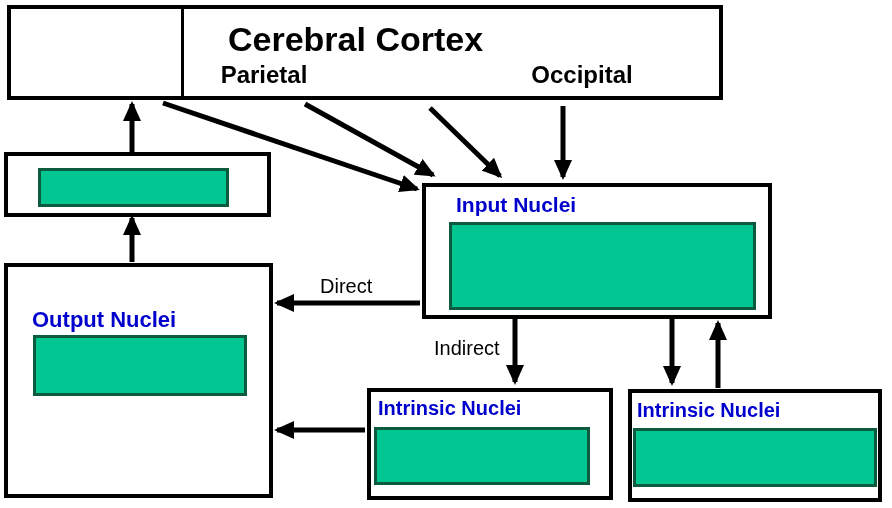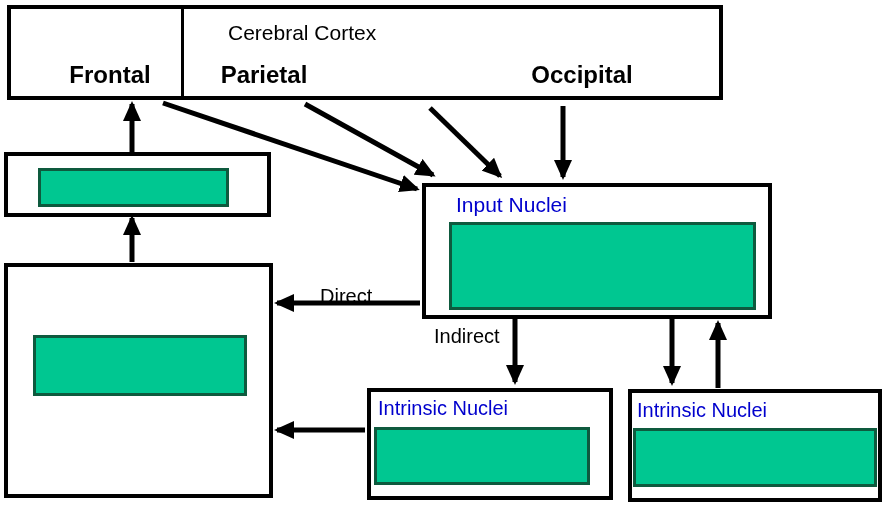--- a/index.html
+++ b/index.html
@@ -19,21 +19,21 @@
   }
   .bar {
     position: absolute;
     box-sizing: border-box;
     background: #00c791;
     border: 3px solid #0e5a3e;
   }
   .blue-label {
     position: absolute;
     color: #0000cd;
-    font-weight: normal;
+    font-weight: bold;
     white-space: nowrap;
     line-height: 1;
   }
   .black-label {
     position: absolute;
     color: #000000;
     white-space: nowrap;
     line-height: 1;
     font-size: 20px;
   }
@@ -44,22 +44,22 @@
     font-size: 24px;
     font-weight: bold;
     color: #000000;
     white-space: nowrap;
     line-height: 1;
   }
   #cortex-title {
     position: absolute;
     left: 228px;
     top: 22px;
-    font-size: 21px;
-    font-weight: normal;
+    font-size: 34px;
+    font-weight: bold;
     color: #000000;
     white-space: nowrap;
     line-height: 1;
   }
   #cortex-divider {
     position: absolute;
     left: 181px;
     top: 5px;
     width: 3px;
     height: 95px;
@@ -76,49 +76,49 @@
   #relay-bar           { left: 38px;  top: 168px; width: 191px; height: 39px; }
   #output-bar          { left: 33px;  top: 335px; width: 214px; height: 61px; }
   #input-bar           { left: 449px; top: 222px; width: 307px; height: 88px; }
   #intrinsic-left-bar  { left: 374px; top: 427px; width: 216px; height: 58px; }
   #intrinsic-right-bar { left: 633px; top: 428px; width: 244px; height: 59px; }
   
   #input-label  { left: 456px; top: 194px; font-size: 21px; }
   #output-label { left: 32px;  top: 309px; font-size: 22px; }
   #intrinsic-left-label  { left: 378px; top: 398px; font-size: 20px; }
   #intrinsic-right-label { left: 637px; top: 400px; font-size: 20px; }
-  #direct-label   { left: 320px; top: 286px; }
-  #indirect-label { left: 434px; top: 326px; }
+  #direct-label   { left: 320px; top: 276px; }
+  #indirect-label { left: 434px; top: 338px; }
   #arrows {
     position: absolute;
     left: 0; top: 0;
     width: 892px; height: 508px;
     pointer-events: none;
   }
   #arrows line {
     stroke: #000000;
     stroke-width: 5;
   }
 </style>
 </head>
 <body>
 
 <div id="canvas">
 
   <div class="box" id="cortex-box"></div>
   <div id="cortex-divider"></div>
   <div id="cortex-title">Cerebral Cortex</div>
-  <div class="lobe" style="left:110px">Frontal</div>
   <div class="lobe" style="left:264px">Parietal</div>
   <div class="lobe" style="left:582px">Occipital</div>
 
   <div class="box" id="relay-box"></div>
   <div class="bar" id="relay-bar"></div>
 
   <div class="box" id="output-box"></div>
+  <div class="blue-label" id="output-label">Output Nuclei</div>
   <div class="bar" id="output-bar"></div>
 
   <div class="box" id="input-box"></div>
   <div class="blue-label" id="input-label">Input Nuclei</div>
   <div class="bar" id="input-bar"></div>
 
   <div class="box" id="intrinsic-left-box"></div>
   <div class="blue-label" id="intrinsic-left-label">Intrinsic Nuclei</div>
   <div class="bar" id="intrinsic-left-bar"></div>
 

